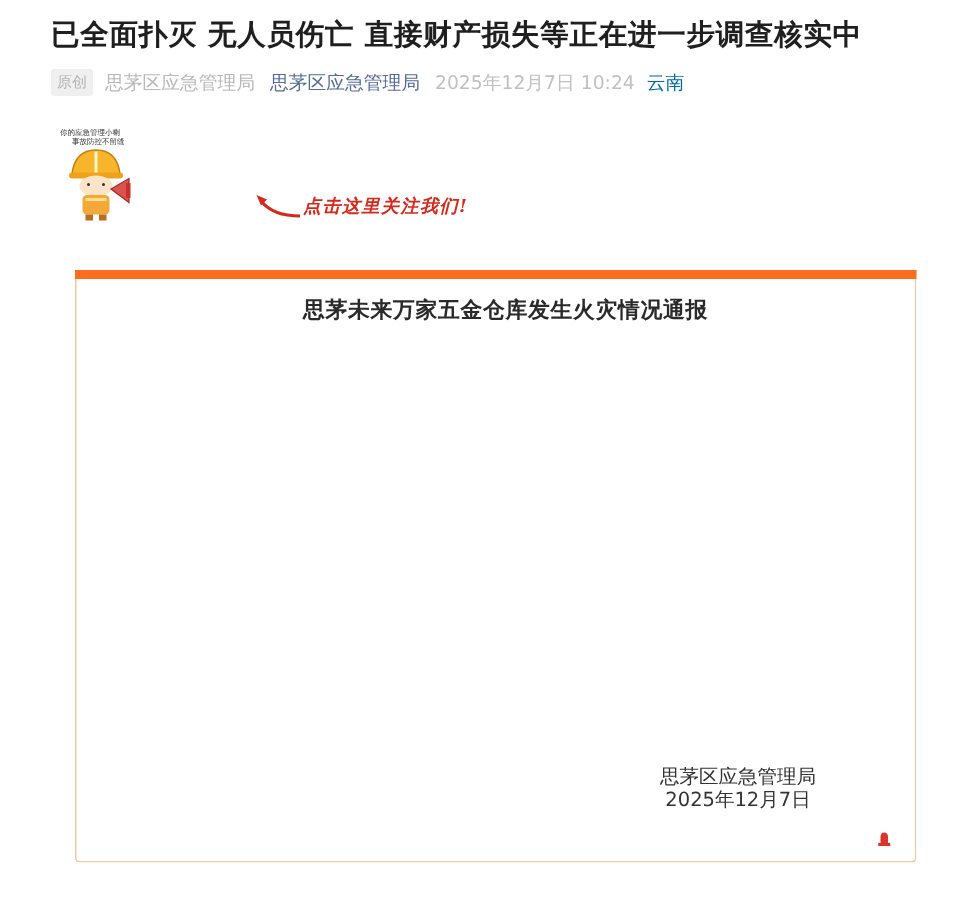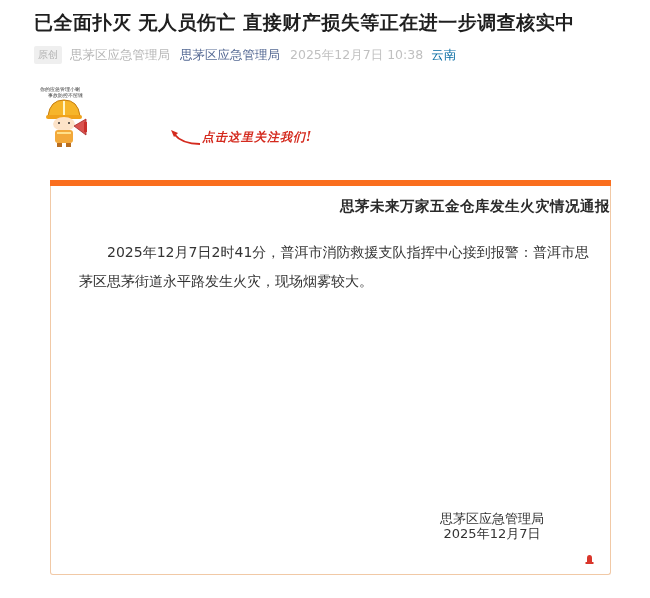--- a/index.html
+++ b/index.html
@@ -42,21 +42,21 @@
 
     .notice {
       position: absolute; left: 50px; top: 180px; width: 561px; height: 395px;
       border: 1px solid #f1c9a6; border-top: none;
       border-radius: 0 0 3px 3px;
     }
     .notice .bar {
       position: absolute; left: -1px; top: 0; width: 561px; height: 6px; background: #fa6e1e;
     }
     .notice .heading {
-      position: absolute; left: 13px; right: 0; top: 17px; text-align: right;
+      position: absolute; left: 13px; right: 0; top: 17px; text-align: center;
       font-size: 14.5px; font-weight: bold; color: #2a2a2a; letter-spacing: 0.5px;
     }
     .notice .body {
       position: absolute; left: 28px; top: 58px; width: 510px;
       font-size: 14px; line-height: 28.5px; color: #333; text-align: justify;
     }
     .notice .body p { text-indent: 2em; }
     .notice .sign {
       position: absolute; left: 376px; top: 331px; width: 130px; text-align: center;
       font-size: 13px; line-height: 15px; color: #333;
@@ -67,21 +67,21 @@
   </style>
 </head>
 <body>
 
 <div class="title">已全面扑灭 无人员伤亡 直接财产损失等正在进一步调查核实中</div>
 
 <div class="meta">
   <span class="badge">原创</span>
   <span class="author">思茅区应急管理局</span>
   <span class="account">思茅区应急管理局</span>
-  <span class="time">2025年12月7日 10:38</span>
+  <span class="time">2025年12月7日 10:24</span>
   <span class="loc">云南</span>
 </div>
 
 <div class="mascot">
   <div class="mascot-caption">
     <div>你的应急管理小喇</div>
     <div style="padding-left:8px">事故防控不留缝</div>
   </div>
   <svg width="64" height="62" viewBox="0 0 64 62">
 
@@ -108,21 +108,20 @@
     <path d="M32 18 Q14 18 6 8" fill="none" stroke="#d42a1e" stroke-width="2"></path>
     <path d="M3 4 L6 11 L10 7 Z" fill="#d42a1e"></path>
   </svg>
   <span class="text">点击这里关注我们!</span>
 </div>
 
 <div class="notice">
   <div class="bar"></div>
   <div class="heading">思茅未来万家五金仓库发生火灾情况通报</div>
   <div class="body">
-    <p>2025年12月7日2时41分，普洱市消防救援支队指挥中心接到报警：普洱市思茅区思茅街道永平路发生火灾，现场烟雾较大。</p>
   </div>
   <div class="sign">
     <div>思茅区应急管理局</div>
     <div>2025年12月7日</div>
   </div>
   <svg class="siren" viewBox="0 0 9 10">
     <path d="M2 8 L2 4 Q2 1 4.5 1 Q7 1 7 4 L7 8 Z" fill="#d9362b"></path>
     <rect x="0.5" y="8" width="8" height="2" fill="#d9362b"></rect>
   </svg>
 </div>

